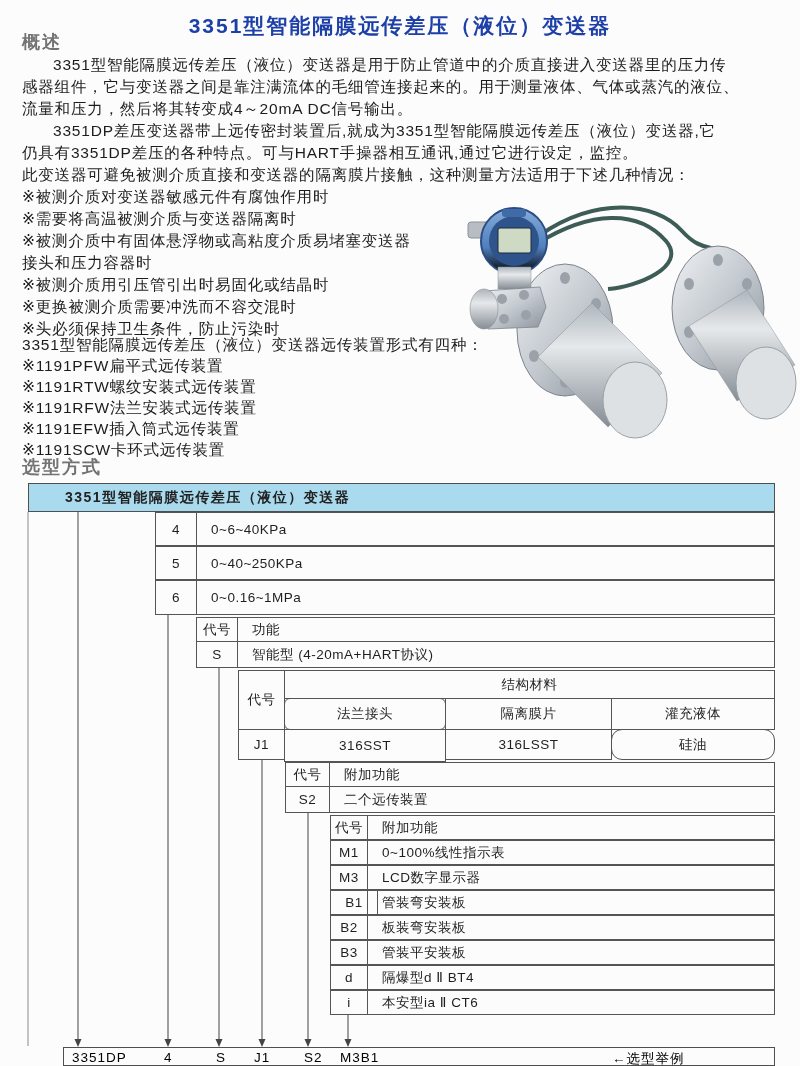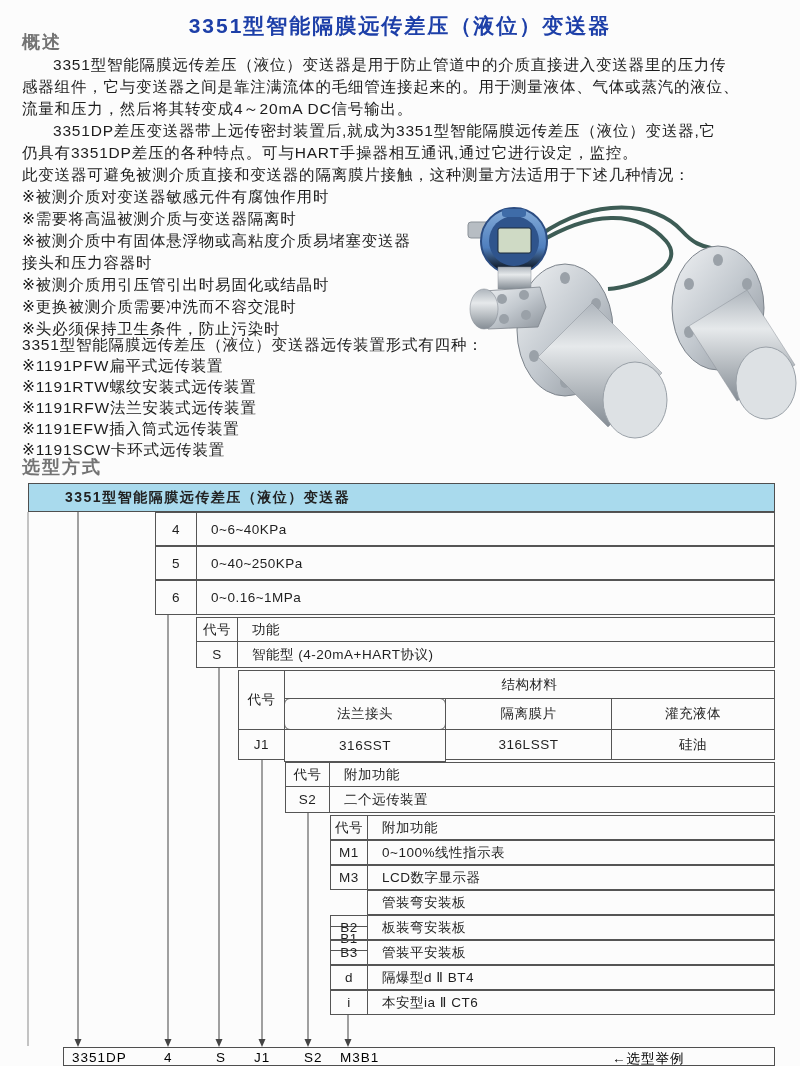--- a/index.html
+++ b/index.html
@@ -156,34 +156,34 @@
   <div class="c cp" style="left:237px;top:641px;width:538px;height:27px;">智能型 (4-20mA+HART协议)</div>
 
   <div class="c cc" style="left:238px;top:670px;width:47px;height:60px;">代号</div>
   <div class="c cc" style="left:284px;top:670px;width:491px;height:29px;">结构材料</div>
   <div class="c cc" style="left:284px;top:698px;width:162px;height:32px;border-radius:6px;">法兰接头</div>
   <div class="c cc" style="left:445px;top:698px;width:167px;height:32px;">隔离膜片</div>
   <div class="c cc" style="left:611px;top:698px;width:164px;height:32px;">灌充液体</div>
   <div class="c cc" style="left:238px;top:729px;width:47px;height:31px;">J1</div>
   <div class="c cc" style="left:284px;top:729px;width:162px;height:33px;">316SST</div>
   <div class="c cc" style="left:445px;top:729px;width:167px;height:31px;">316LSST</div>
-  <div class="c cc" style="left:611px;top:729px;width:164px;height:31px;">硅油</div>
+  <div class="c cc" style="left:611px;top:729px;width:164px;height:31px;border-radius:11px;">硅油</div>
 
   <div class="c cc" style="left:285px;top:762px;width:45px;height:25px;">代号</div>
   <div class="c cp" style="left:329px;top:762px;width:446px;height:25px;">附加功能</div>
   <div class="c cc" style="left:285px;top:786px;width:45px;height:27px;">S2</div>
   <div class="c cp" style="left:329px;top:786px;width:446px;height:27px;">二个远传装置</div>
 
   <div class="c cc" style="left:330px;top:815px;width:38px;height:25px;">代号</div>
   <div class="c cp" style="left:367px;top:815px;width:408px;height:25px;">附加功能</div>
   <div class="c cc" style="left:330px;top:840px;width:38px;height:25px;">M1</div>
   <div class="c cp" style="left:367px;top:840px;width:408px;height:25px;">0~100%线性指示表</div>
   <div class="c cc" style="left:330px;top:865px;width:38px;height:25px;">M3</div>
   <div class="c cp" style="left:367px;top:865px;width:408px;height:25px;">LCD数字显示器</div>
-  <div class="c cc" style="left:330px;top:890px;width:38px;height:25px;margin-top:36px;">B1</div>
+  <div class="c cc" style="left:330px;top:890px;width:48px;height:25px;">B1</div>
   <div class="c cp" style="left:367px;top:890px;width:408px;height:25px;">管装弯安装板</div>
   <div class="c cc" style="left:330px;top:915px;width:38px;height:25px;">B2</div>
   <div class="c cp" style="left:367px;top:915px;width:408px;height:25px;">板装弯安装板</div>
   <div class="c cc" style="left:330px;top:940px;width:38px;height:25px;">B3</div>
   <div class="c cp" style="left:367px;top:940px;width:408px;height:25px;">管装平安装板</div>
   <div class="c cc" style="left:330px;top:965px;width:38px;height:25px;">d</div>
   <div class="c cp" style="left:367px;top:965px;width:408px;height:25px;">隔爆型d Ⅱ BT4</div>
   <div class="c cc" style="left:330px;top:990px;width:38px;height:25px;">i</div>
   <div class="c cp" style="left:367px;top:990px;width:408px;height:25px;">本安型ia Ⅱ CT6</div>
 

